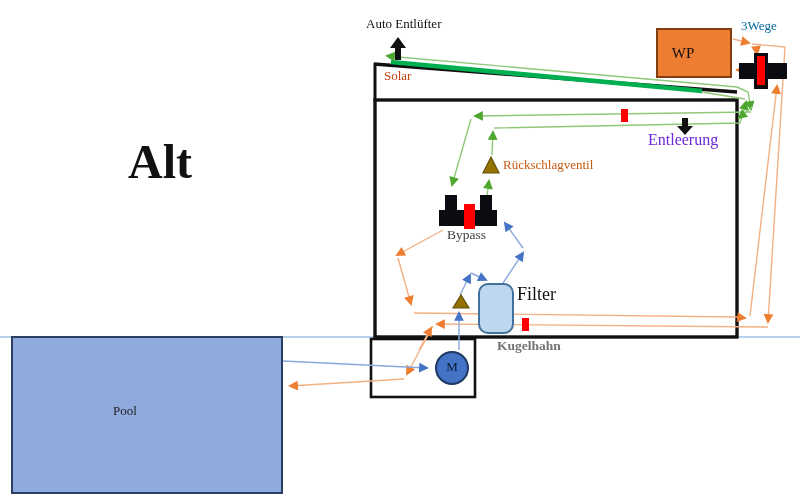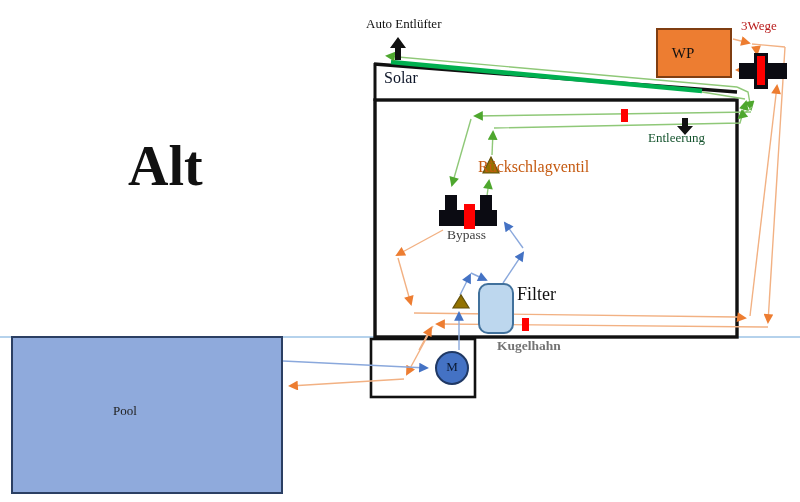--- a/index.html
+++ b/index.html
@@ -2,27 +2,27 @@
 <html><head>
 <meta charset="utf-8">
 <style>
   html,body{margin:0;padding:0;background:#ffffff;}
   #stage{
     position:relative;width:800px;height:502px;background:#ffffff;overflow:hidden;
     font-family:"Liberation Sans", sans-serif;color:#1a1a1a;
   }
   #stage svg{position:absolute;left:0;top:0;}
   .lbl{position:absolute;white-space:nowrap;line-height:1.1;font-family:Liberation Serif, serif;}
-  .lbl-title{left:128px;top:136px;font-size:56px;font-weight:600;color:#111;}
+  .lbl-title{left:128px;top:136px;font-size:48px;font-weight:600;color:#111;}
   .lbl-autoent{left:366px;top:17px;font-size:13px;color:#111;}
-  .lbl-3wege{left:741px;top:19px;font-size:13px;color:#b91c1c;}
+  .lbl-3wege{left:741px;top:19px;font-size:13px;color:#0369a1;}
   .lbl-wp{left:657px;top:29px;width:52px;height:48px;display:flex;align-items:center;justify-content:center;font-size:15px;color:#111;}
-  .lbl-solar{left:384px;top:69px;font-size:16px;color:#0f172a;}
-  .lbl-entleerung{left:648px;top:131px;font-size:13px;color:#14532d;text-align:center;}
-  .lbl-rsv{left:478px;top:158px;font-size:16px;color:#C55A11;}
+  .lbl-solar{left:384px;top:69px;font-size:13px;color:#c2410c;}
+  .lbl-entleerung{left:648px;top:131px;font-size:16px;color:#6d28d9;text-align:center;}
+  .lbl-rsv{left:503px;top:158px;font-size:13px;color:#C55A11;}
   .lbl-bypass{left:447px;top:228px;font-size:13.5px;color:#404040;}
   .lbl-filter{left:517px;top:285px;font-size:18px;color:#111;}
   .lbl-kugelhahn{left:497px;top:339px;font-size:13.5px;font-weight:bold;color:#737373;}
   .lbl-pump{left:436px;top:360px;width:32px;text-align:center;font-size:13px;color:#0b1a33;}
   .lbl-pool{left:12px;top:404px;width:226px;text-align:center;font-size:13px;color:#222;}
 </style>
 </head>
 <body>
 
 <div id="stage">

